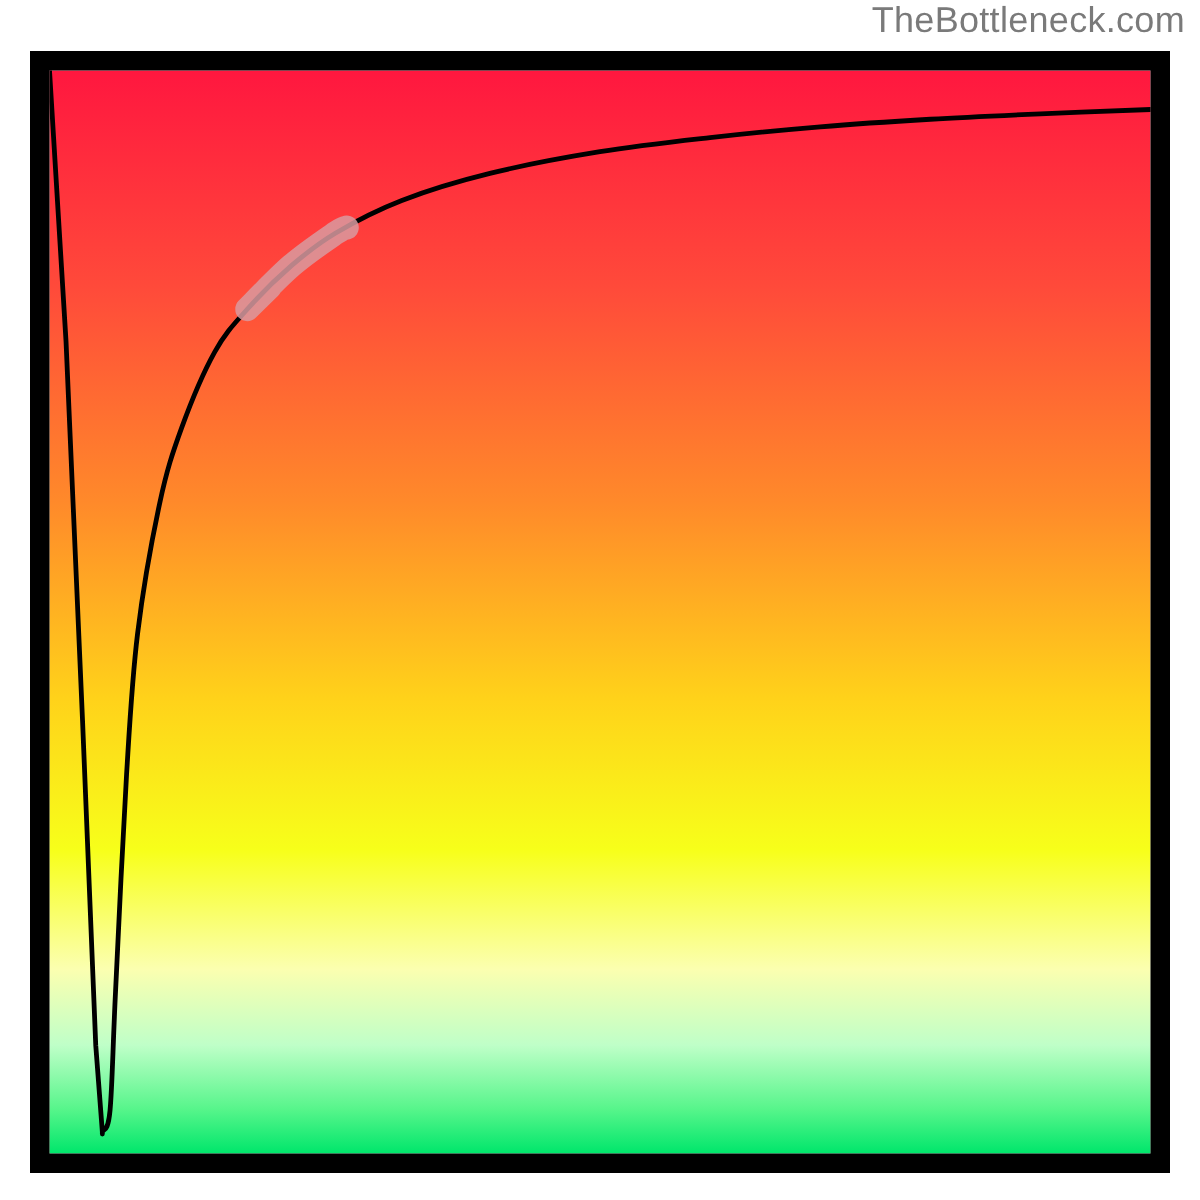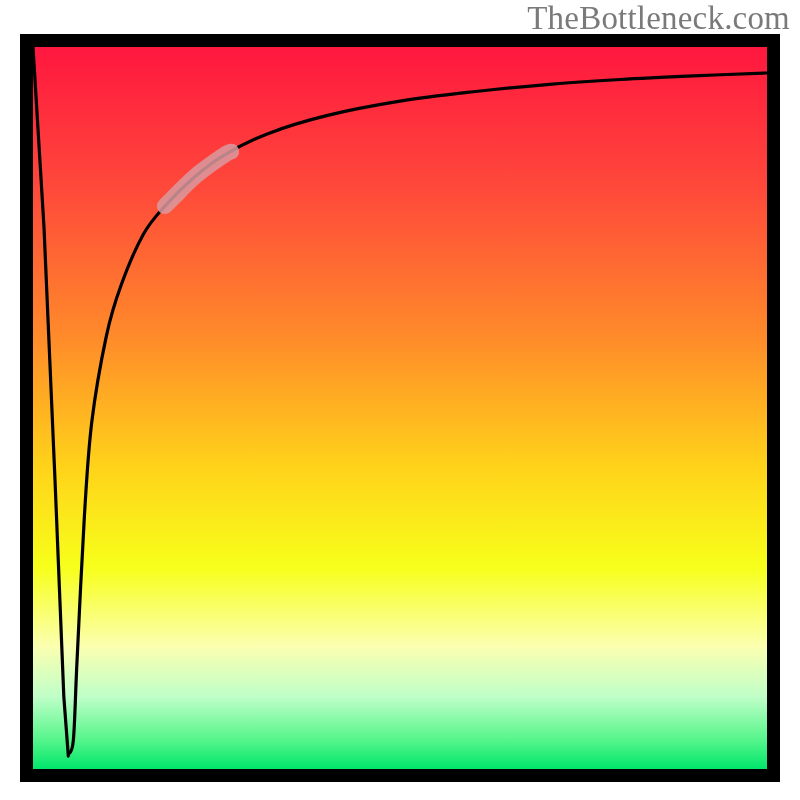--- a/index.html
+++ b/index.html
@@ -13,26 +13,25 @@
   }
   .wrap {
     position: relative;
     width: 800px;
     height: 800px;
   }
   .watermark {
     position: absolute;
     top: 0;
     right: 10px;
-    font-size: 33px;
+    font-size: 24px;
     font-weight: 400;
     color: #7a7a7a;
     letter-spacing: 0.2px;
     user-select: none;
-    font-family: Liberation Serif, serif;
   }
   svg {
     display: block;
   }
 </style>
 </head>
 <body>
 
 <div class="wrap">
   <div class="watermark">TheBottleneck.com</div>

